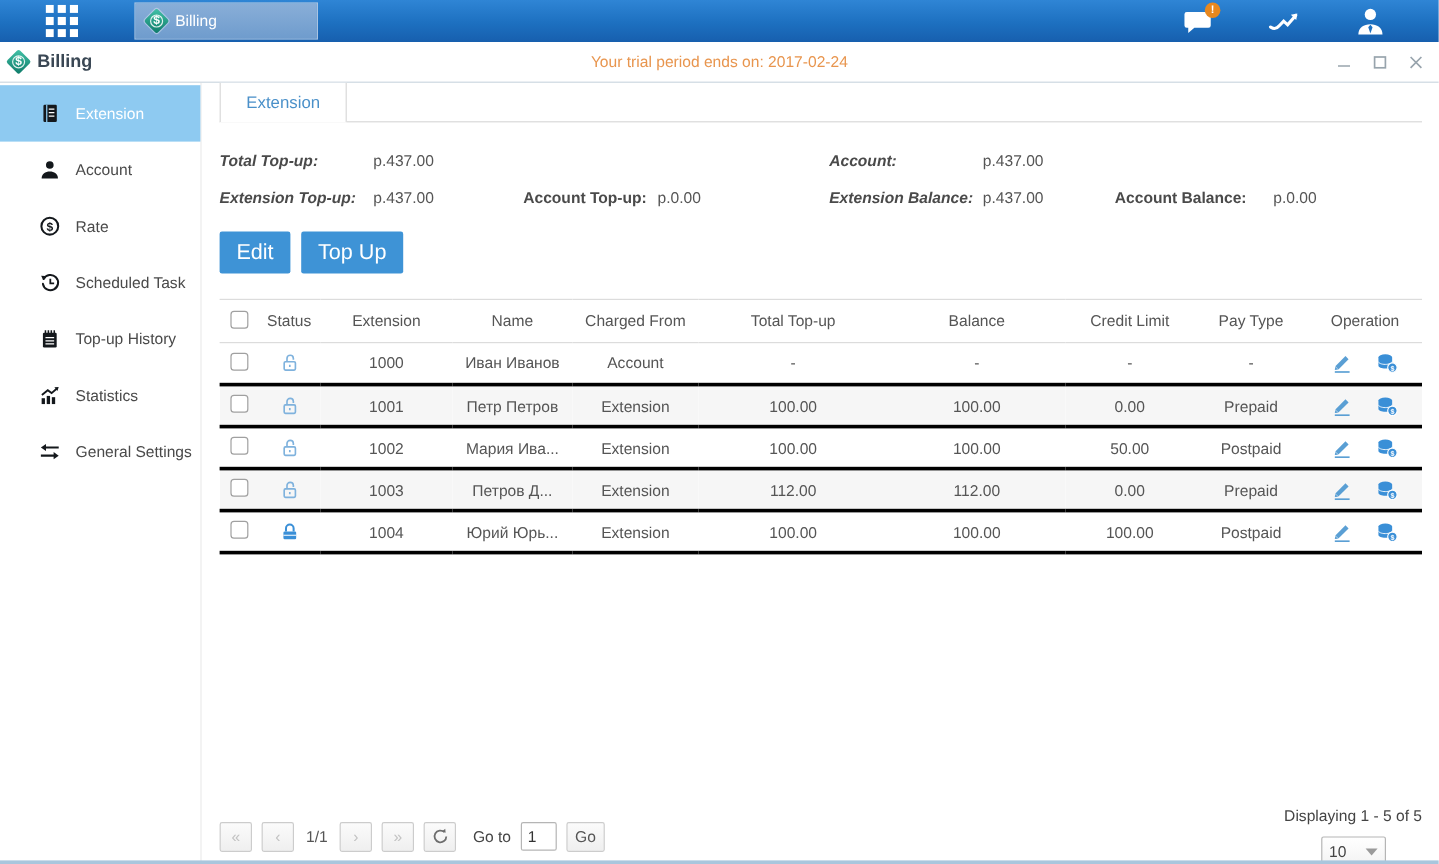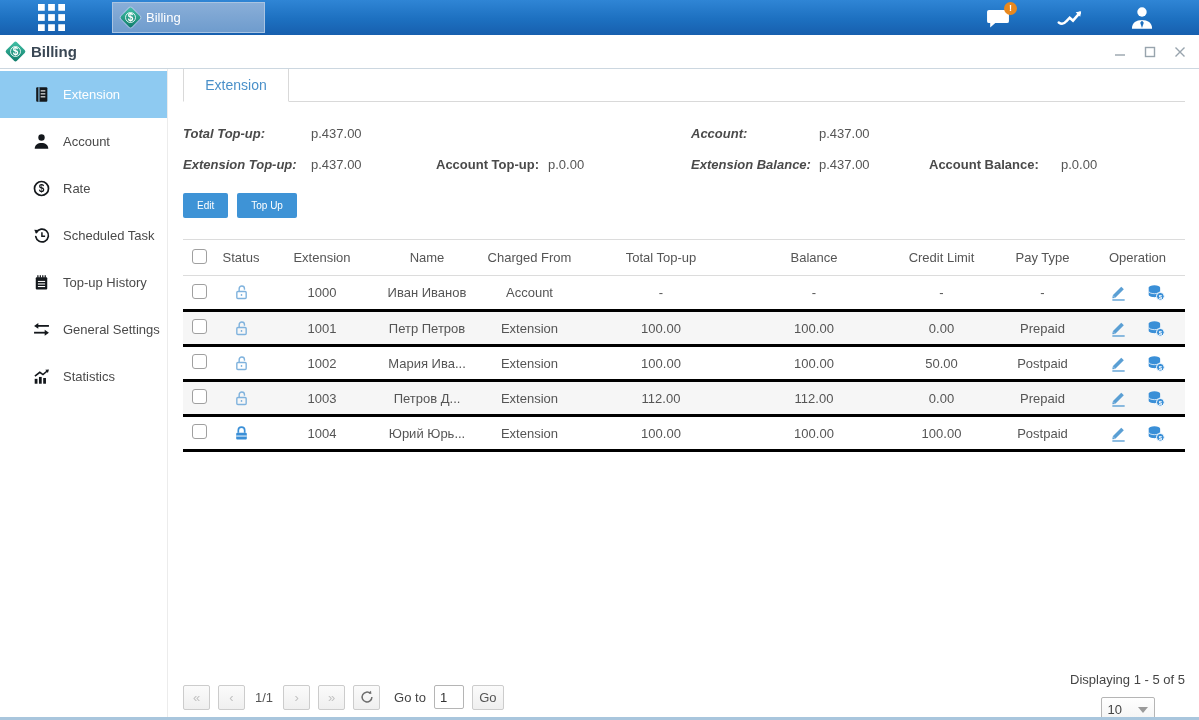--- a/index.html
+++ b/index.html
@@ -53,21 +53,21 @@
   .summary { display:flex; margin-top:16px; font-size:13px; }
   .sum-col-left { width:508px; flex-shrink:0; }
   .sum-row { display:flex; height:31px; align-items:center; }
   .sum-label { font-weight:bold; color:#4a4a4a; }
   .sum-val { color:#555; }
   .w128 { width:128px;font-style:italic; } .w112 { width:112px; } .w132 { width:132px; }
   .vw125 { width:125px; } .vw110 { width:110px; }
 
   
   .btn-row { margin-top:13px; display:flex; gap:9px; }
-  .btn-blue { background:#3e93d6; color:#fff; border:none; font-size:10px; padding:7px 14px; border-radius:2px; cursor:pointer;
+  .btn-blue { background:#3e93d6; color:#fff; border:none; font-size:18px; padding:7px 14px; border-radius:2px; cursor:pointer;
               font-family:inherit; }
 
   
   table.grid { width:100%; border-collapse:collapse; margin-top:21px; table-layout:fixed; }
   .grid th { height:36px; font-size:13px; font-weight:normal; color:#555; border-top:1px solid #dcdcdc; border-bottom:1px solid #dcdcdc;
              text-align:center; }
   .grid td { height:35px; font-size:13px; color:#555; text-align:center; border-bottom:3px solid #000000; overflow:hidden;
              white-space:nowrap; }
   .grid tbody tr:nth-child(even) { background:#f6f6f6; }
   .cb { width:15px; height:15px; border:1px solid #a0a0a0; border-radius:3px; background:#fff; display:inline-block; cursor:pointer; }
@@ -144,20 +144,21 @@
   </div>
 </div>
 
 <div class="titlebar">
   <div class="app-title">
     <span class="diamond">
         <span class="dollar">$</span>
       </span>
     <span class="name">Billing</span>
   </div>
+  <div class="trial">Your trial period ends on: 2017-02-24</div>
   <div class="winctrl">
     <span class="winbtn">
       <svg width="12" height="12" viewBox="0 0 12 12">
           <line x1="1" y1="9" x2="11" y2="9" stroke="#98a4ad" stroke-width="1.4"></line>
         </svg>
     </span>
     <span class="winbtn">
       <svg width="12" height="12" viewBox="0 0 12 12">
           <rect x="1.5" y="1.5" width="9" height="9" fill="none" stroke="#98a4ad" stroke-width="1.4"></rect>
         </svg>
@@ -217,36 +218,36 @@
         <g stroke="#ffffff" stroke-width="1">
             <line x1="4.6" y1="7" x2="11.4" y2="7"></line>
             <line x1="4.6" y1="9.4" x2="11.4" y2="9.4"></line>
             <line x1="4.6" y1="11.8" x2="11.4" y2="11.8"></line>
           </g>
       </svg>
       <span>Top-up History</span>
     </div>
     <div class="side-item">
       <svg width="17" height="17" viewBox="0 0 16 16">
-        <line x1="4.4" y1="4.6" x2="15" y2="4.6" stroke="#14181c" stroke-width="1.7"></line>
-        <path d="M5 1.8 L1 4.6 L5 7.4 Z" fill="#14181c"></path>
-        <line x1="1" y1="11" x2="11.6" y2="11" stroke="#14181c" stroke-width="1.7"></line>
-        <path d="M11 8.2 L15 11 L11 13.8 Z" fill="#14181c"></path>
-      </svg>
-      <span>General Settings</span>
-    </div>
-    <div class="side-item">
-      <svg width="17" height="17" viewBox="0 0 16 16">
         <rect x="1.6" y="10.2" width="2.6" height="4.6" fill="#14181c"></rect>
         <rect x="5.6" y="8.4" width="2.6" height="6.4" fill="#14181c"></rect>
         <rect x="9.6" y="9.4" width="2.6" height="5.4" fill="#14181c"></rect>
         <path d="M1.8 7.6 L6.4 4 L9.4 6.2 L13.6 2.6" fill="none" stroke="#14181c" stroke-width="1.5"></path>
         <path d="M11.6 1.6 L15 1.4 L14 4.6 Z" fill="#14181c"></path>
       </svg>
       <span>Statistics</span>
+    </div>
+    <div class="side-item">
+      <svg width="17" height="17" viewBox="0 0 16 16">
+        <line x1="4.4" y1="4.6" x2="15" y2="4.6" stroke="#14181c" stroke-width="1.7"></line>
+        <path d="M5 1.8 L1 4.6 L5 7.4 Z" fill="#14181c"></path>
+        <line x1="1" y1="11" x2="11.6" y2="11" stroke="#14181c" stroke-width="1.7"></line>
+        <path d="M11 8.2 L15 11 L11 13.8 Z" fill="#14181c"></path>
+      </svg>
+      <span>General Settings</span>
     </div>
   </div>
 
   <div class="content">
     <div class="tabstrip">
       <div class="tab">
         <span>Extension</span>
       </div>
     </div>
 

